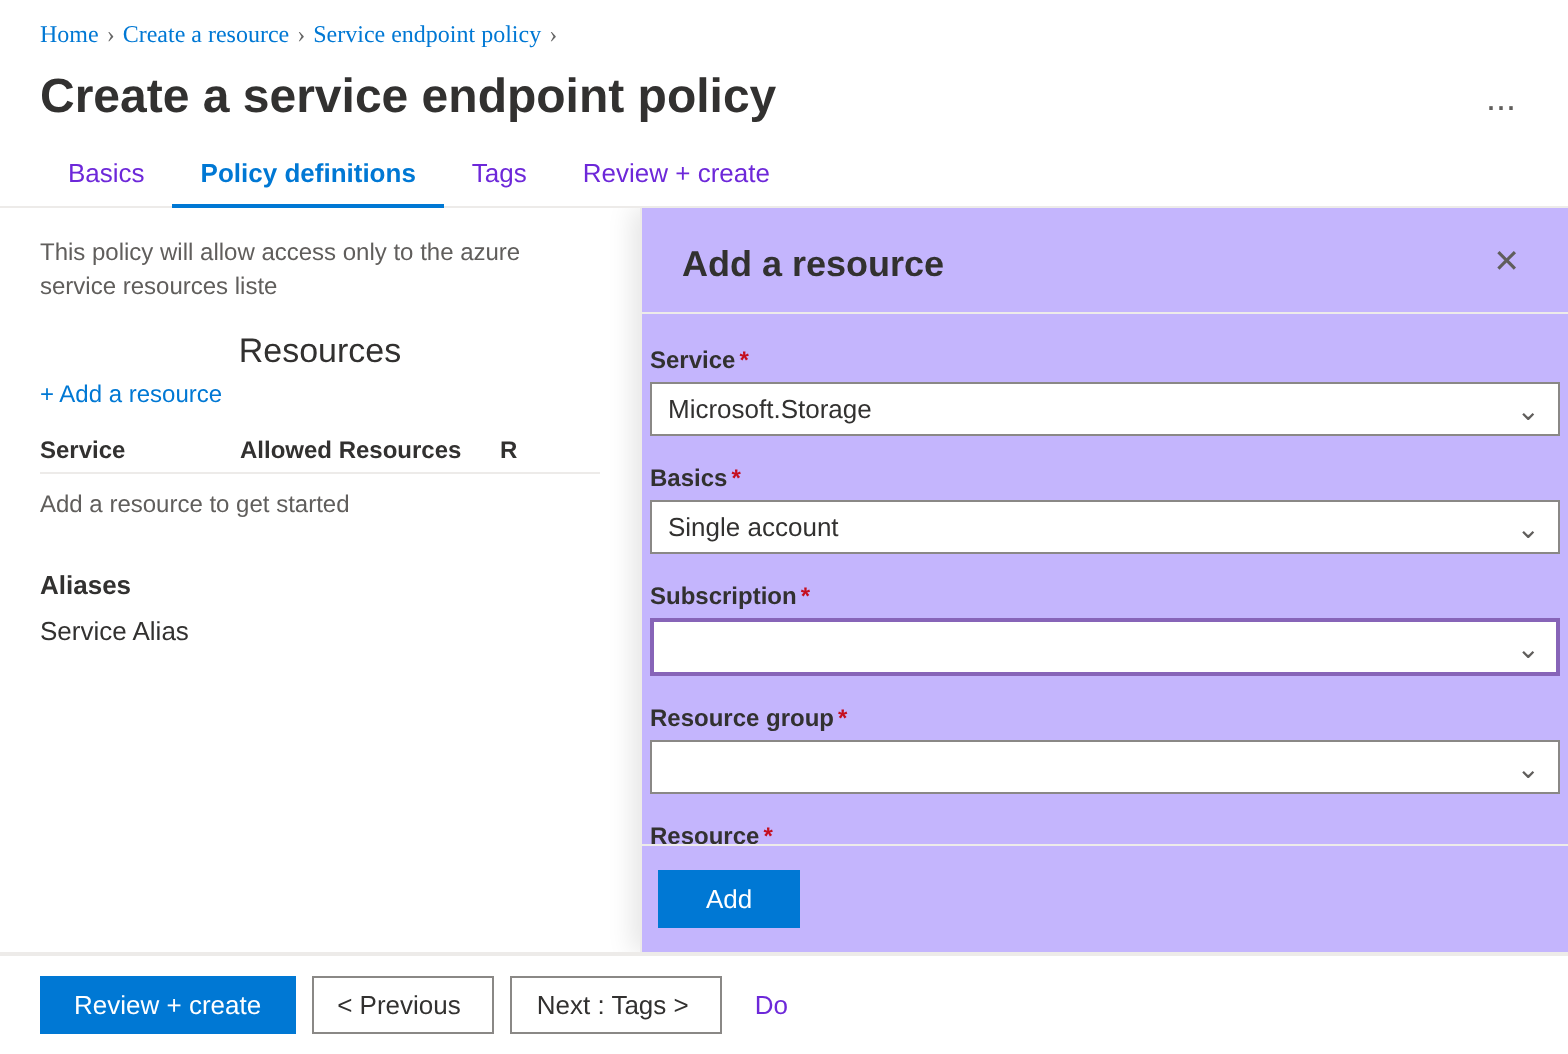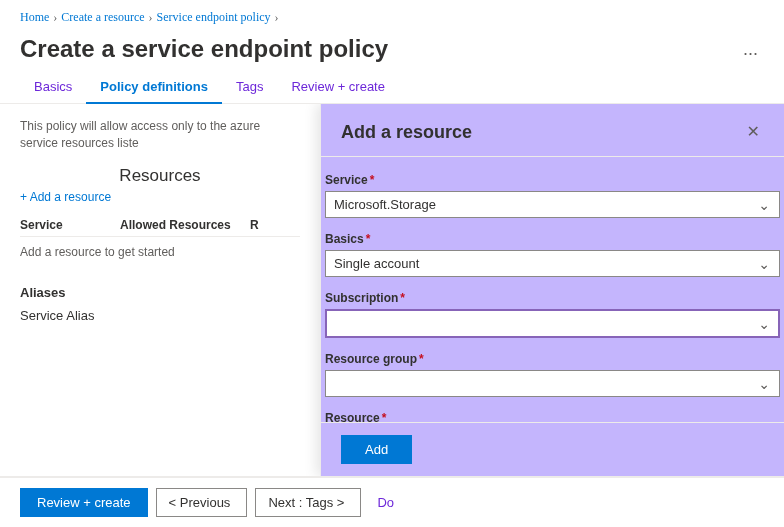--- a/index.html
+++ b/index.html
@@ -258,21 +258,21 @@
       border: none;
       padding: 6px 8px;
       cursor: pointer;
       font-size: 13px;
       font-family: inherit;
     }
     .spacer { flex: 1; }
 
     
     .modal-footer {
-      padding: 12px 20px;
+      padding: 12px 8px;
       display: flex;
       justify-content: flex-start;
       border-top: 1px solid #edebe9;
       flex-shrink: 0;
     }
     .btn-add {
       background: #0078d4;
       color: #fff;
       border: none;
       padding: 7px 24px;

